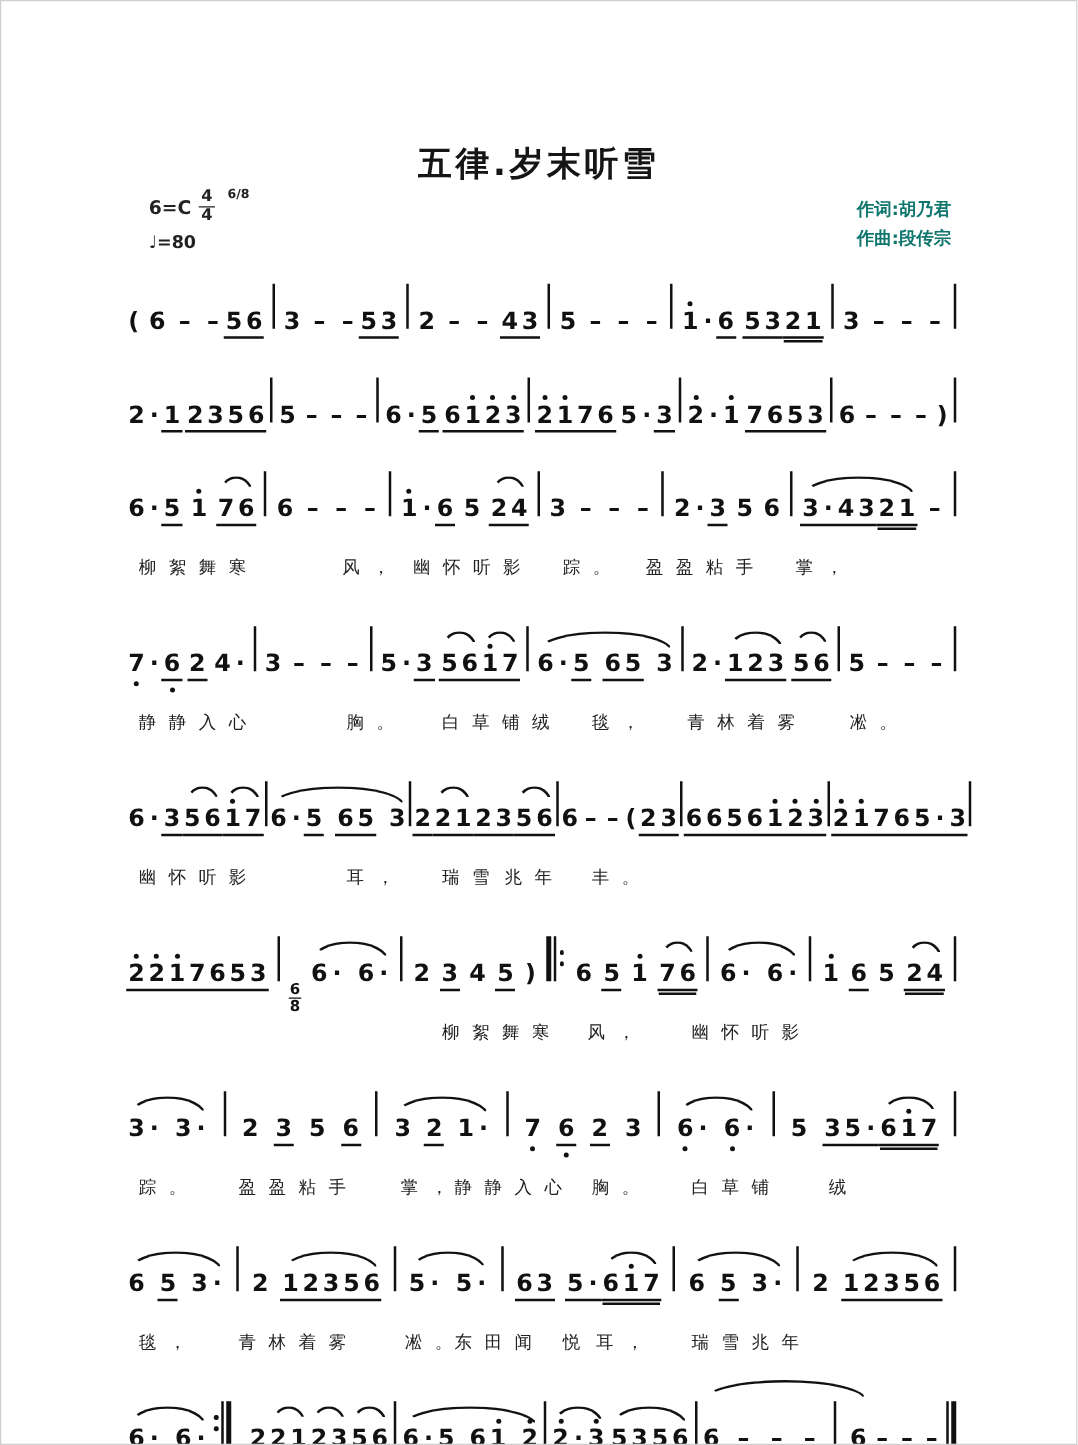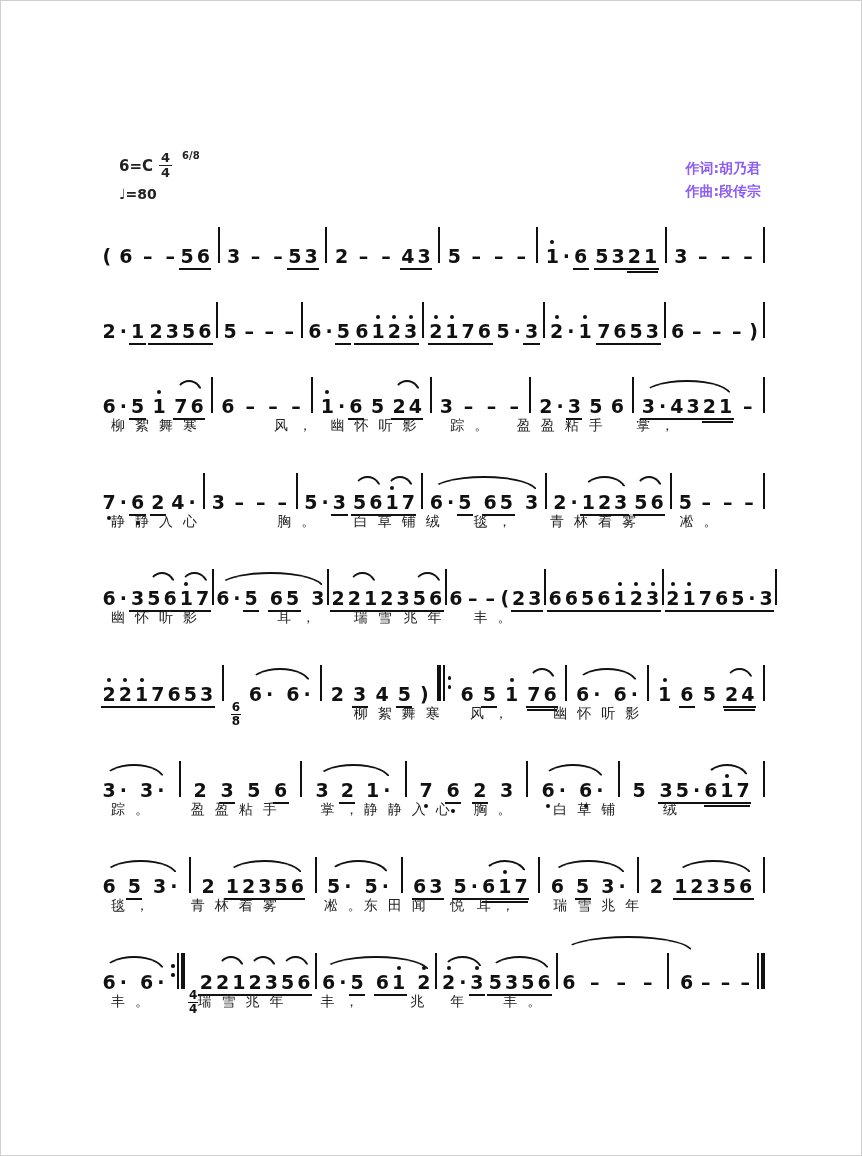--- a/index.html
+++ b/index.html
@@ -13,21 +13,21 @@
   .title{
     position:absolute;top:112px;left:0;width:100%;text-align:center;
     font-size:27px;font-weight:bold;letter-spacing:3px;color:#151515;
   }
   .keysig{position:absolute;left:118px;top:150px;font-size:15px;font-weight:bold;color:#222;}
   .keyrow{display:flex;align-items:center;gap:6px;}
   .frac{display:inline-block;text-align:center;font-size:13px;line-height:1.1;font-weight:bold;}
   .frac .den{border-top:1.5px solid #222;padding:0 2px;}
   .altmeter{font-size:10px;font-weight:bold;position:relative;top:-10px;margin-left:4px;}
   .tempo{margin-top:5px;font-size:14px;font-weight:bold;}
-  .credits{position:absolute;right:100px;top:156px;font-size:14px;line-height:1.65;color:#8b5cf6;font-weight:bold;}
+  .credits{position:absolute;right:100px;top:156px;font-size:14px;line-height:1.65;color:#0f766e;font-weight:bold;}
   
   .music{position:absolute;left:100px;top:202px;width:665px;}
   .sys{margin-bottom:6px;}
   .sys.nolyr{margin-bottom:11px;}
   .mline{
     display:flex;justify-content:space-between;align-items:baseline;
     height:64px;padding-top:24px;box-sizing:border-box;
     font-size:19px;font-weight:bold;line-height:1;color:#111;white-space:nowrap;
   }
   .cluster{display:inline-flex;align-items:baseline;}
@@ -54,30 +54,31 @@
   .bline.th{width:3.5px;}
   .bdots{position:relative;width:5px;height:36px;margin:0 1px;}
   .bdots::before,.bdots::after{content:"";position:absolute;left:1px;width:3.5px;height:3.5px;
     border-radius:50%;background:#111;}
   .bdots::before{top:11px;}
   .bdots::after{top:20px;}
   .ts{display:inline-block;text-align:center;font-size:12px;line-height:1.05;
     font-weight:bold;transform:translateY(10px);}
   .ts .den{border-top:1.5px solid #111;padding:0 1px;}
   
-  .lyr{position:relative;height:26px;font-size:14px;color:#222;}
+  .lyr{position:relative;height:26px;font-size:14px;color:#222;margin-top:28px;}
   .ph{position:absolute;top:0;letter-spacing:10px;white-space:nowrap;}
   
   .footer{position:absolute;top:1062px;left:0;width:100%;text-align:center;
     font-size:13px;color:#333;}
 </style>
 </head>
 <body>
 
 <div class="sheet">
+  <div class="title">五律.岁末听雪</div>
 
   <div class="keysig">
     <div class="keyrow">
       <span>6=C</span>
       <span class="frac">
         <div class="num">4</div>
         <div class="den">4</div>
       </span>
       <span class="altmeter">6/8</span>
     </div>

